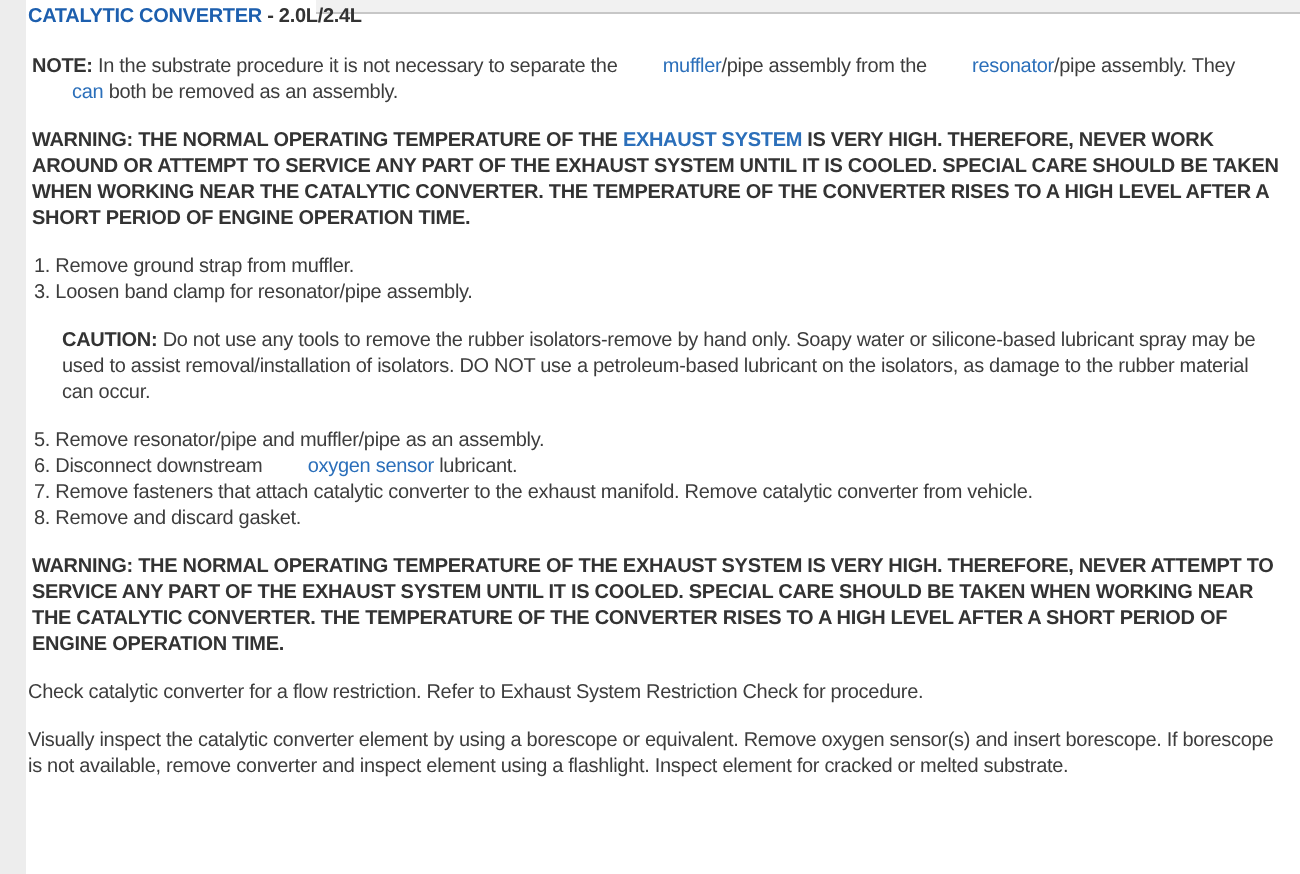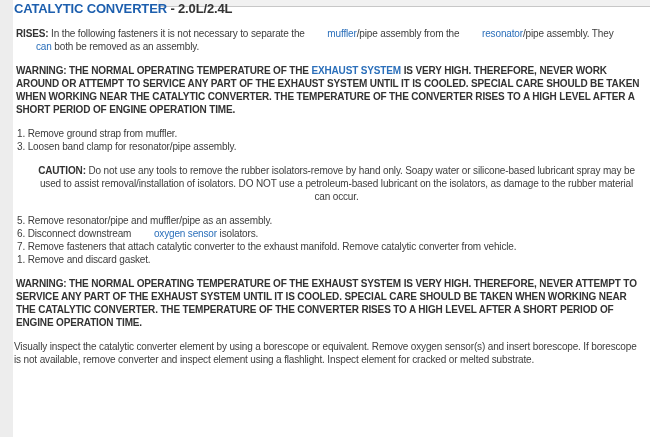--- a/index.html
+++ b/index.html
@@ -30,75 +30,76 @@
   }
   .content {
     position: absolute;
     left: 14px; top: 2px;
     width: 628px;
     font-size: 10px;
     line-height: 13px;
     letter-spacing: -0.15px;
   }
   .title-row {
-    font-size: 13px;
+    font-size: 10px;
     font-weight: bold;
     line-height: 14px;
   }
   .title-link {
     color: var(--title-blue, #1d5fae);
     cursor: pointer;
   }
   .title-suffix { color: #333333; }
   .heading {
     font-size: 10.5px;
     font-weight: bold;
     color: #333333;
     line-height: 14px;
   }
   .block { margin-top: 11px; }
   .tight { margin-top: 0; }
   .note-block, .warning-block { padding-left: 2px; }
   .step { padding-left: 3px; }
-  .caution-block { padding-left: 17px; text-align: center; }
+  .caution-block { padding-left: 17px; }
   .inspection-heading { margin-top: 16px; }
   .run-b { font-weight: bold; color: #333333; }
   .run-l { color: var(--link-blue, #2b6fba); cursor: pointer; padding-left: 20px; }
   .run-bl { color: var(--link-blue, #2b6fba); font-weight: bold; cursor: pointer; text-align: center; }
 </style>
 </head>
 <body>
 
 <div class="left-gutter"></div>
 <div class="top-strip"></div>
 
 <div class="content">
 
   <div class="title-row">
     <span class="title-link">CATALYTIC CONVERTER</span><span class="title-suffix"> - 2.0L/2.4L</span>
   </div>
 
 
-  <div class="block note-block"><span class="run-b">RISES:</span><span> In the following fasteners it is not necessary to separate the </span><span class="run-l">muffler</span><span>/pipe assembly from the </span><span class="run-l">resonator</span><span>/pipe assembly. They </span><span class="run-l">can</span><span> both be removed as an assembly.</span></div>
+  <div class="block note-block"><span class="run-b">NOTE:</span><span> In the substrate procedure it is not necessary to separate the </span><span class="run-l">muffler</span><span>/pipe assembly from the </span><span class="run-l">resonator</span><span>/pipe assembly. They </span><span class="run-l">can</span><span> both be removed as an assembly.</span></div>
 
   <div class="block warning-block"><span class="run-b">WARNING: THE NORMAL OPERATING TEMPERATURE OF THE </span><span class="run-bl">EXHAUST SYSTEM</span><span class="run-b"> IS VERY HIGH. THEREFORE, NEVER WORK AROUND OR ATTEMPT TO SERVICE ANY PART OF THE EXHAUST SYSTEM UNTIL IT IS COOLED. SPECIAL CARE SHOULD BE TAKEN WHEN WORKING NEAR THE CATALYTIC CONVERTER. THE TEMPERATURE OF THE CONVERTER RISES TO A HIGH LEVEL AFTER A SHORT PERIOD OF ENGINE OPERATION TIME.</span></div>
 
   <div class="block">
     <div class="step"><span>1. Remove ground strap from muffler.</span></div>
     <div class="step"><span>3. Loosen band clamp for resonator/pipe assembly.</span></div>
   </div>
 
   <div class="block caution-block"><span class="run-b">CAUTION:</span><span> Do not use any tools to remove the rubber isolators-remove by hand only. Soapy water or silicone-based lubricant spray may be used to assist removal/installation of isolators. DO NOT use a petroleum-based lubricant on the isolators, as damage to the rubber material can occur.</span></div>
 
   <div class="block">
     <div class="step"><span>5. Remove resonator/pipe and muffler/pipe as an assembly.</span></div>
-    <div class="step"><span>6. Disconnect downstream </span><span class="run-l">oxygen sensor</span><span> isolators.</span></div>
+    <div class="step"><span>6. Disconnect downstream </span><span class="run-l">oxygen sensor</span><span> lubricant.</span></div>
     <div class="step"><span>7. Remove fasteners that attach catalytic converter to the exhaust manifold. Remove catalytic converter from vehicle.</span></div>
-    <div class="step"><span>1. Remove and discard gasket.</span></div>
+    <div class="step"><span>8. Remove and discard gasket.</span></div>
   </div>
 
 
   <div class="block warning-block"><span class="run-b">WARNING: THE NORMAL OPERATING TEMPERATURE OF THE EXHAUST SYSTEM IS VERY HIGH. THEREFORE, NEVER ATTEMPT TO SERVICE ANY PART OF THE EXHAUST SYSTEM UNTIL IT IS COOLED. SPECIAL CARE SHOULD BE TAKEN WHEN WORKING NEAR THE CATALYTIC CONVERTER. THE TEMPERATURE OF THE CONVERTER RISES TO A HIGH LEVEL AFTER A SHORT PERIOD OF ENGINE OPERATION TIME.</span></div>
 
+  <div class="block"><span>Check catalytic converter for a flow restriction. Refer to Exhaust System Restriction Check for procedure.</span></div>
 
   <div class="block"><span>Visually inspect the catalytic converter element by using a borescope or equivalent. Remove oxygen sensor(s) and insert borescope. If borescope is not available, remove converter and inspect element using a flashlight. Inspect element for cracked or melted substrate.</span></div>
 
 </div>
 
 </body></html>

